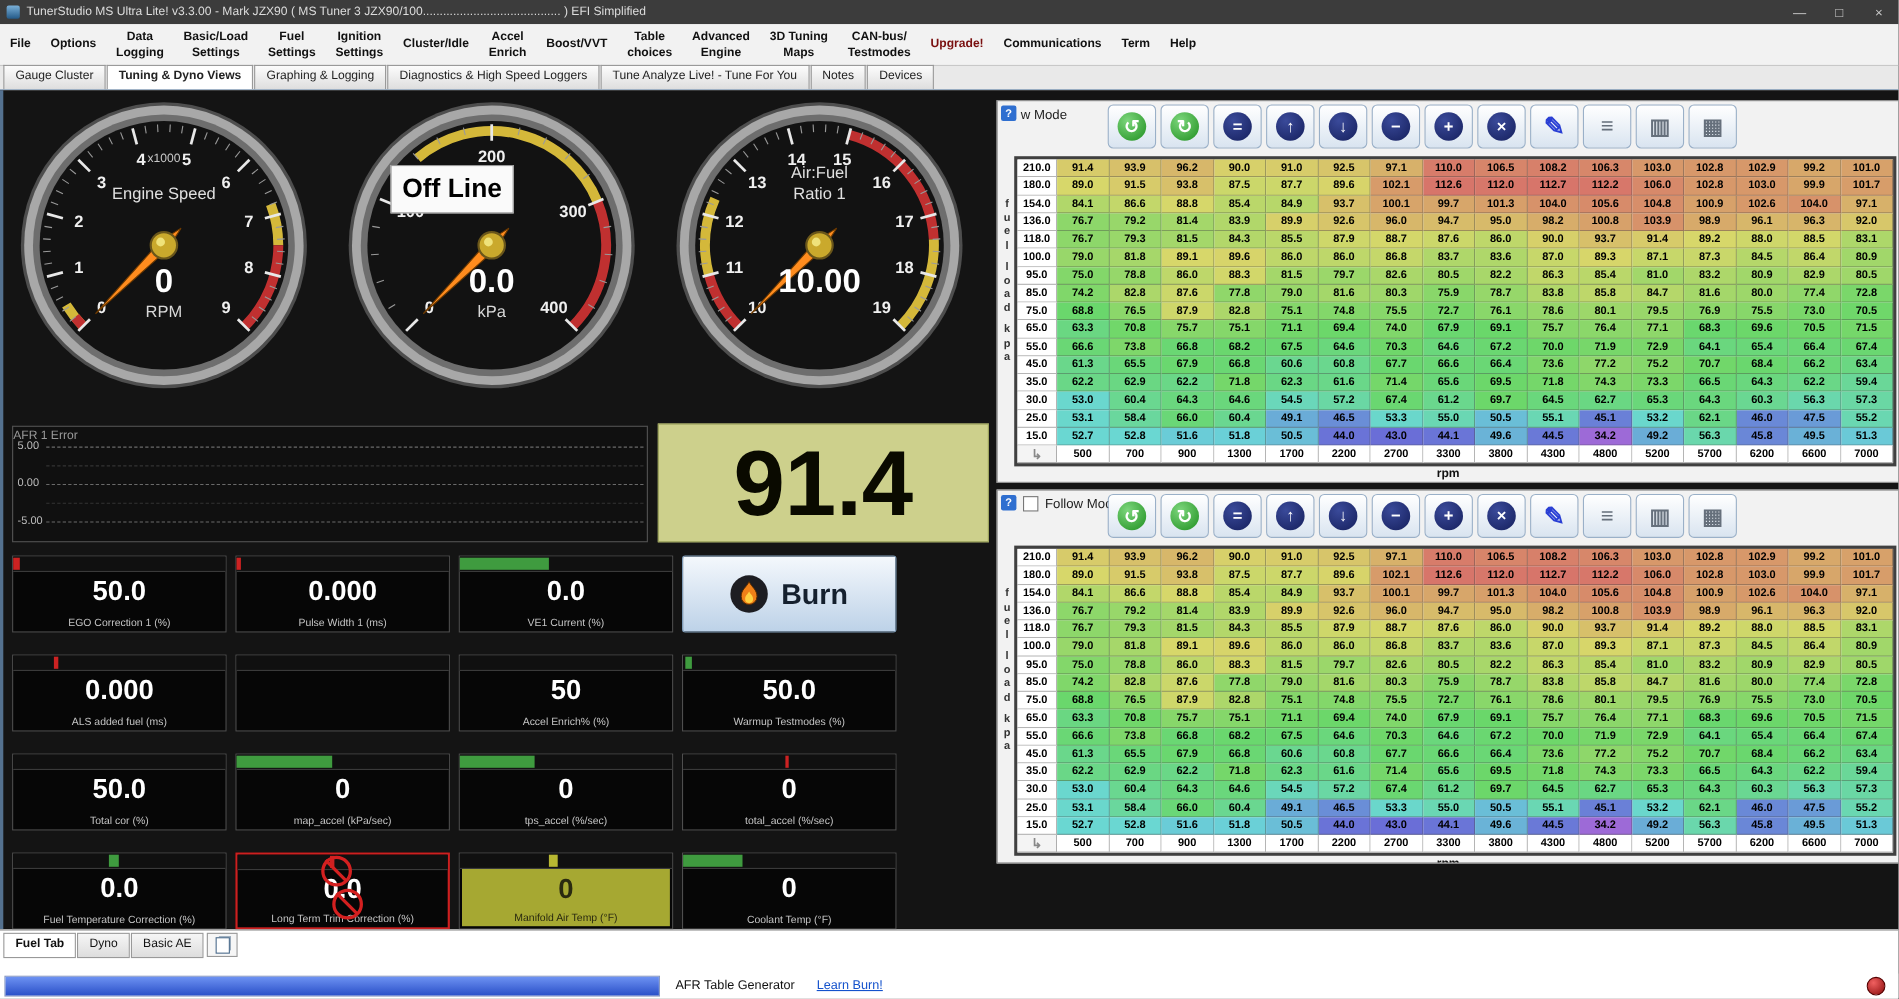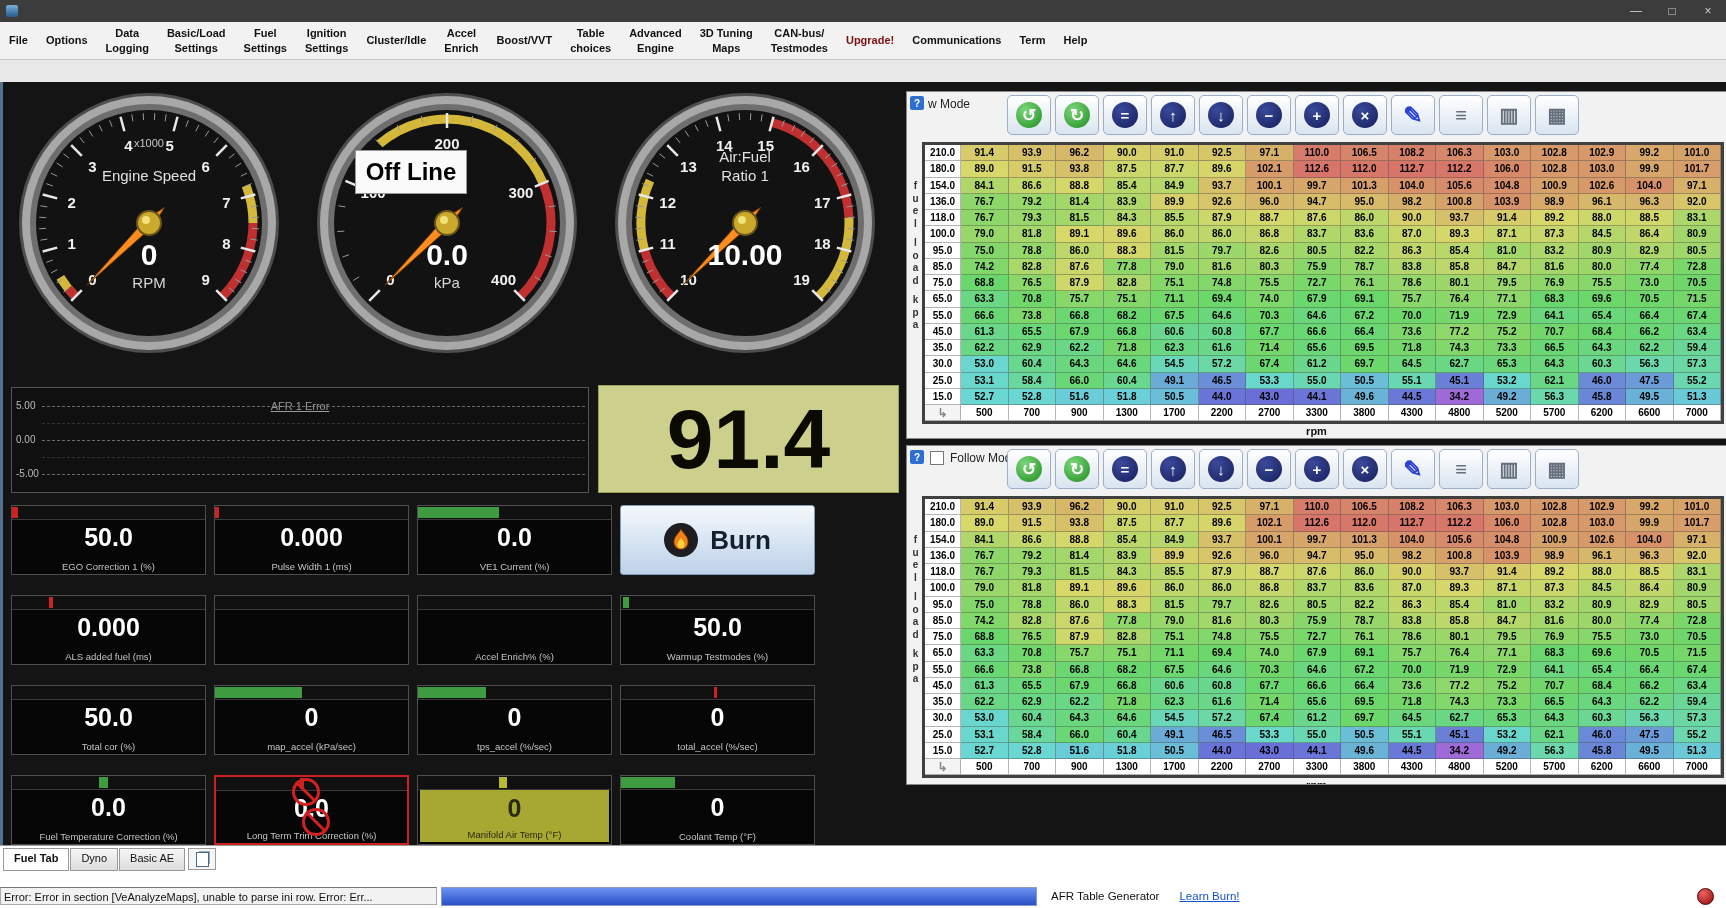--- a/index.html
+++ b/index.html
@@ -31,21 +31,21 @@
   .main{position:absolute;top:82px;left:0;width:1726px;height:763px;background:#141414;
         border-left:3px solid #54718f;box-sizing:border-box;}
   .left-region{position:absolute;left:3px;top:4px;width:895px;height:759px;}
   .gauge{position:absolute;top:6px;width:262px;height:262px;}
   .offline{position:absolute;left:349px;top:64px;width:110px;height:42px;background:#fafafa;color:#000;
            font-size:24px;font-weight:bold;display:flex;align-items:center;justify-content:center;
            border:1px solid #999;z-index:5;}
 
   .stripchart{position:absolute;left:5px;top:301px;width:578px;height:106px;background:#101010;
               border:1px solid #555;box-sizing:border-box;}
-  .sc-title{position:absolute;top:12px;width:100%;text-align:center;color:#999;font-size:11px;text-decoration:underline;}
+  .sc-title{position:absolute;top:2px;width:100%;color:#999;font-size:11px;}
   .sc-label{position:absolute;left:4px;color:#bbb;font-size:10px;}
   .sc-line{position:absolute;left:30px;right:3px;border-top:1px dashed #6a6a6a;}
   .sc-line.minor{border-top:1px dashed #333;}
 
   .bigreadout{position:absolute;left:592px;top:299px;width:301px;height:108px;background:#cdd08c;
               border:1px solid #99a05a;color:#0a0a00;font-size:84px;font-weight:bold;display:flex;
               align-items:center;justify-content:center;box-sizing:border-box;}
 
   
   .mini{position:absolute;width:195px;height:70px;background:#060606;border:1px solid #4e4e4e;box-sizing:border-box;}
@@ -118,20 +118,21 @@
   .redlight{margin-left:auto;margin-right:12px;width:15px;height:15px;border-radius:50%;
             background:radial-gradient(circle at 35% 30%,#f06060,#8a0c0c);border:1px solid #500;}
 </style>
 </head>
 <body>
 
 <div class="app">
 
   <div class="titlebar">
     <span class="title-icon"></span>
+    <span>TunerStudio MS Ultra Lite! v3.3.00 - Mark JZX90 ( MS Tuner 3 JZX90/100......................................... ) EFI Simplified</span>
     <span class="win-controls">
       <span class="win-btn">—</span>
       <span class="win-btn">□</span>
       <span class="win-btn">×</span>
     </span>
   </div>
 
   <div class="menubar" id="menubar">
       <div class="menu-item">File</div>
       <div class="menu-item">Options</div>
@@ -154,20 +155,29 @@
       <div class="menu-item">3D Tuning
 Maps</div>
       <div class="menu-item">CAN-bus/
 Testmodes</div>
       <div class="menu-item upgrade">Upgrade!</div>
       <div class="menu-item">Communications</div>
       <div class="menu-item">Term</div>
       <div class="menu-item">Help</div>
     </div>
 
+  <div class="maintabs" id="maintabs">
+      <div class="mtab">Gauge Cluster</div>
+      <div class="mtab active">Tuning &amp; Dyno Views</div>
+      <div class="mtab">Graphing &amp; Logging</div>
+      <div class="mtab">Diagnostics &amp; High Speed Loggers</div>
+      <div class="mtab">Tune Analyze Live! - Tune For You</div>
+      <div class="mtab">Notes</div>
+      <div class="mtab">Devices</div>
+    </div>
 
   <div class="main">
     <div class="left-region">
       <div id="gauges">
           <div class="gauge" style="left: 12px;"><svg width="262" height="262" viewBox="0 0 262 262" font-family="Liberation Sans, sans-serif">
               <circle cx="131" cy="131" r="130" fill="#4e4e4e"></circle>
               <circle cx="131" cy="131" r="127" fill="#a8a8a8"></circle>
               <circle cx="131" cy="131" r="119" fill="#6e6e6e"></circle>
               <circle cx="131" cy="131" r="113" fill="#121212"></circle>
               <path d="M 57.5 204.5 A 104 104 0 0 1 42.3 185.3" stroke="#d4b83a" stroke-width="9" fill="none"></path>
@@ -411,20 +421,21 @@
               <div class="num">0.000</div>
               <div class="lbl">ALS added fuel (ms)</div>
             </div>
           </div>
           <div class="mini" style="left: 208px; top: 509px;">
             <div class="bar"></div>
           </div>
           <div class="mini" style="left: 411px; top: 509px;">
             <div class="bar"></div>
             <div class="body">
+              <div class="num">50</div>
               <div class="lbl">Accel Enrich% (%)</div>
             </div>
           </div>
           <div class="mini" style="left: 614px; top: 509px;">
             <div class="bar">
               <div class="fill" style="left: 1%; width: 3%; background: rgb(63, 155, 63);"></div>
             </div>
             <div class="body">
               <div class="num">50.0</div>
               <div class="lbl">Warmup Testmodes (%)</div>
@@ -1287,21 +1298,20 @@
   <div class="bottombar">
     <div class="btabs" id="btabs">
         <div class="btab active">Fuel Tab</div>
         <div class="btab">Dyno</div>
         <div class="btab">Basic AE</div>
         <div class="btab-icon">
           <span class="doc-icon"></span>
         </div>
       </div>
     <div class="statusrow">
-      <div class="err">Error: Error in section [VeAnalyzeMaps], unable to parse ini row. Error: Err...</div>
       <div class="progress">
         <div class="pfill" style="width: 100%;"></div>
       </div>
       <div class="gen">AFR Table Generator</div>
       <div class="learn">Learn Burn!</div>
       <div class="redlight"></div>
     </div>
   </div>
 
 </div>

